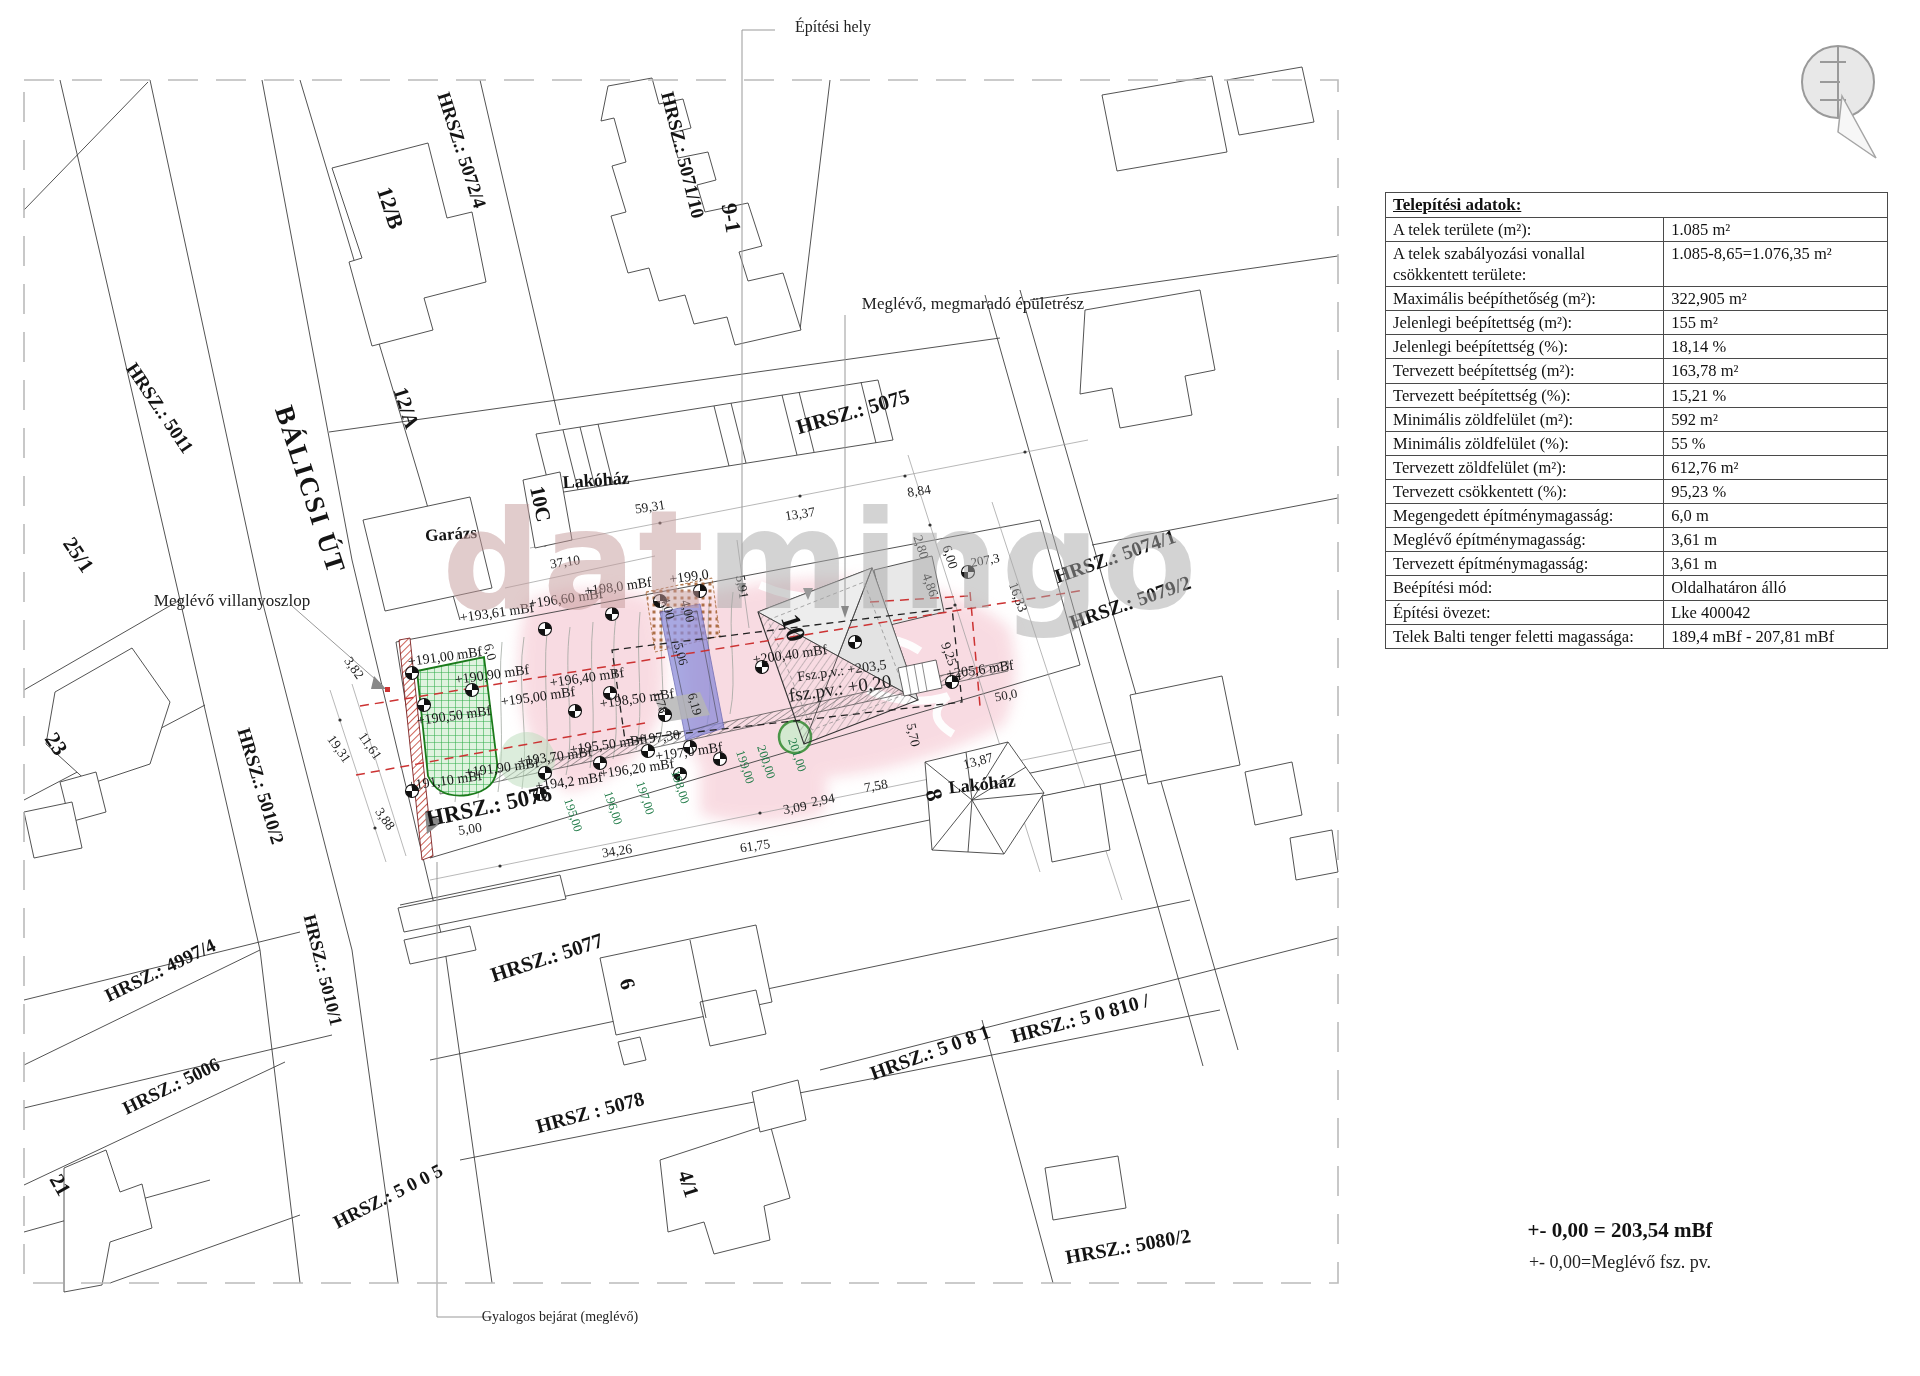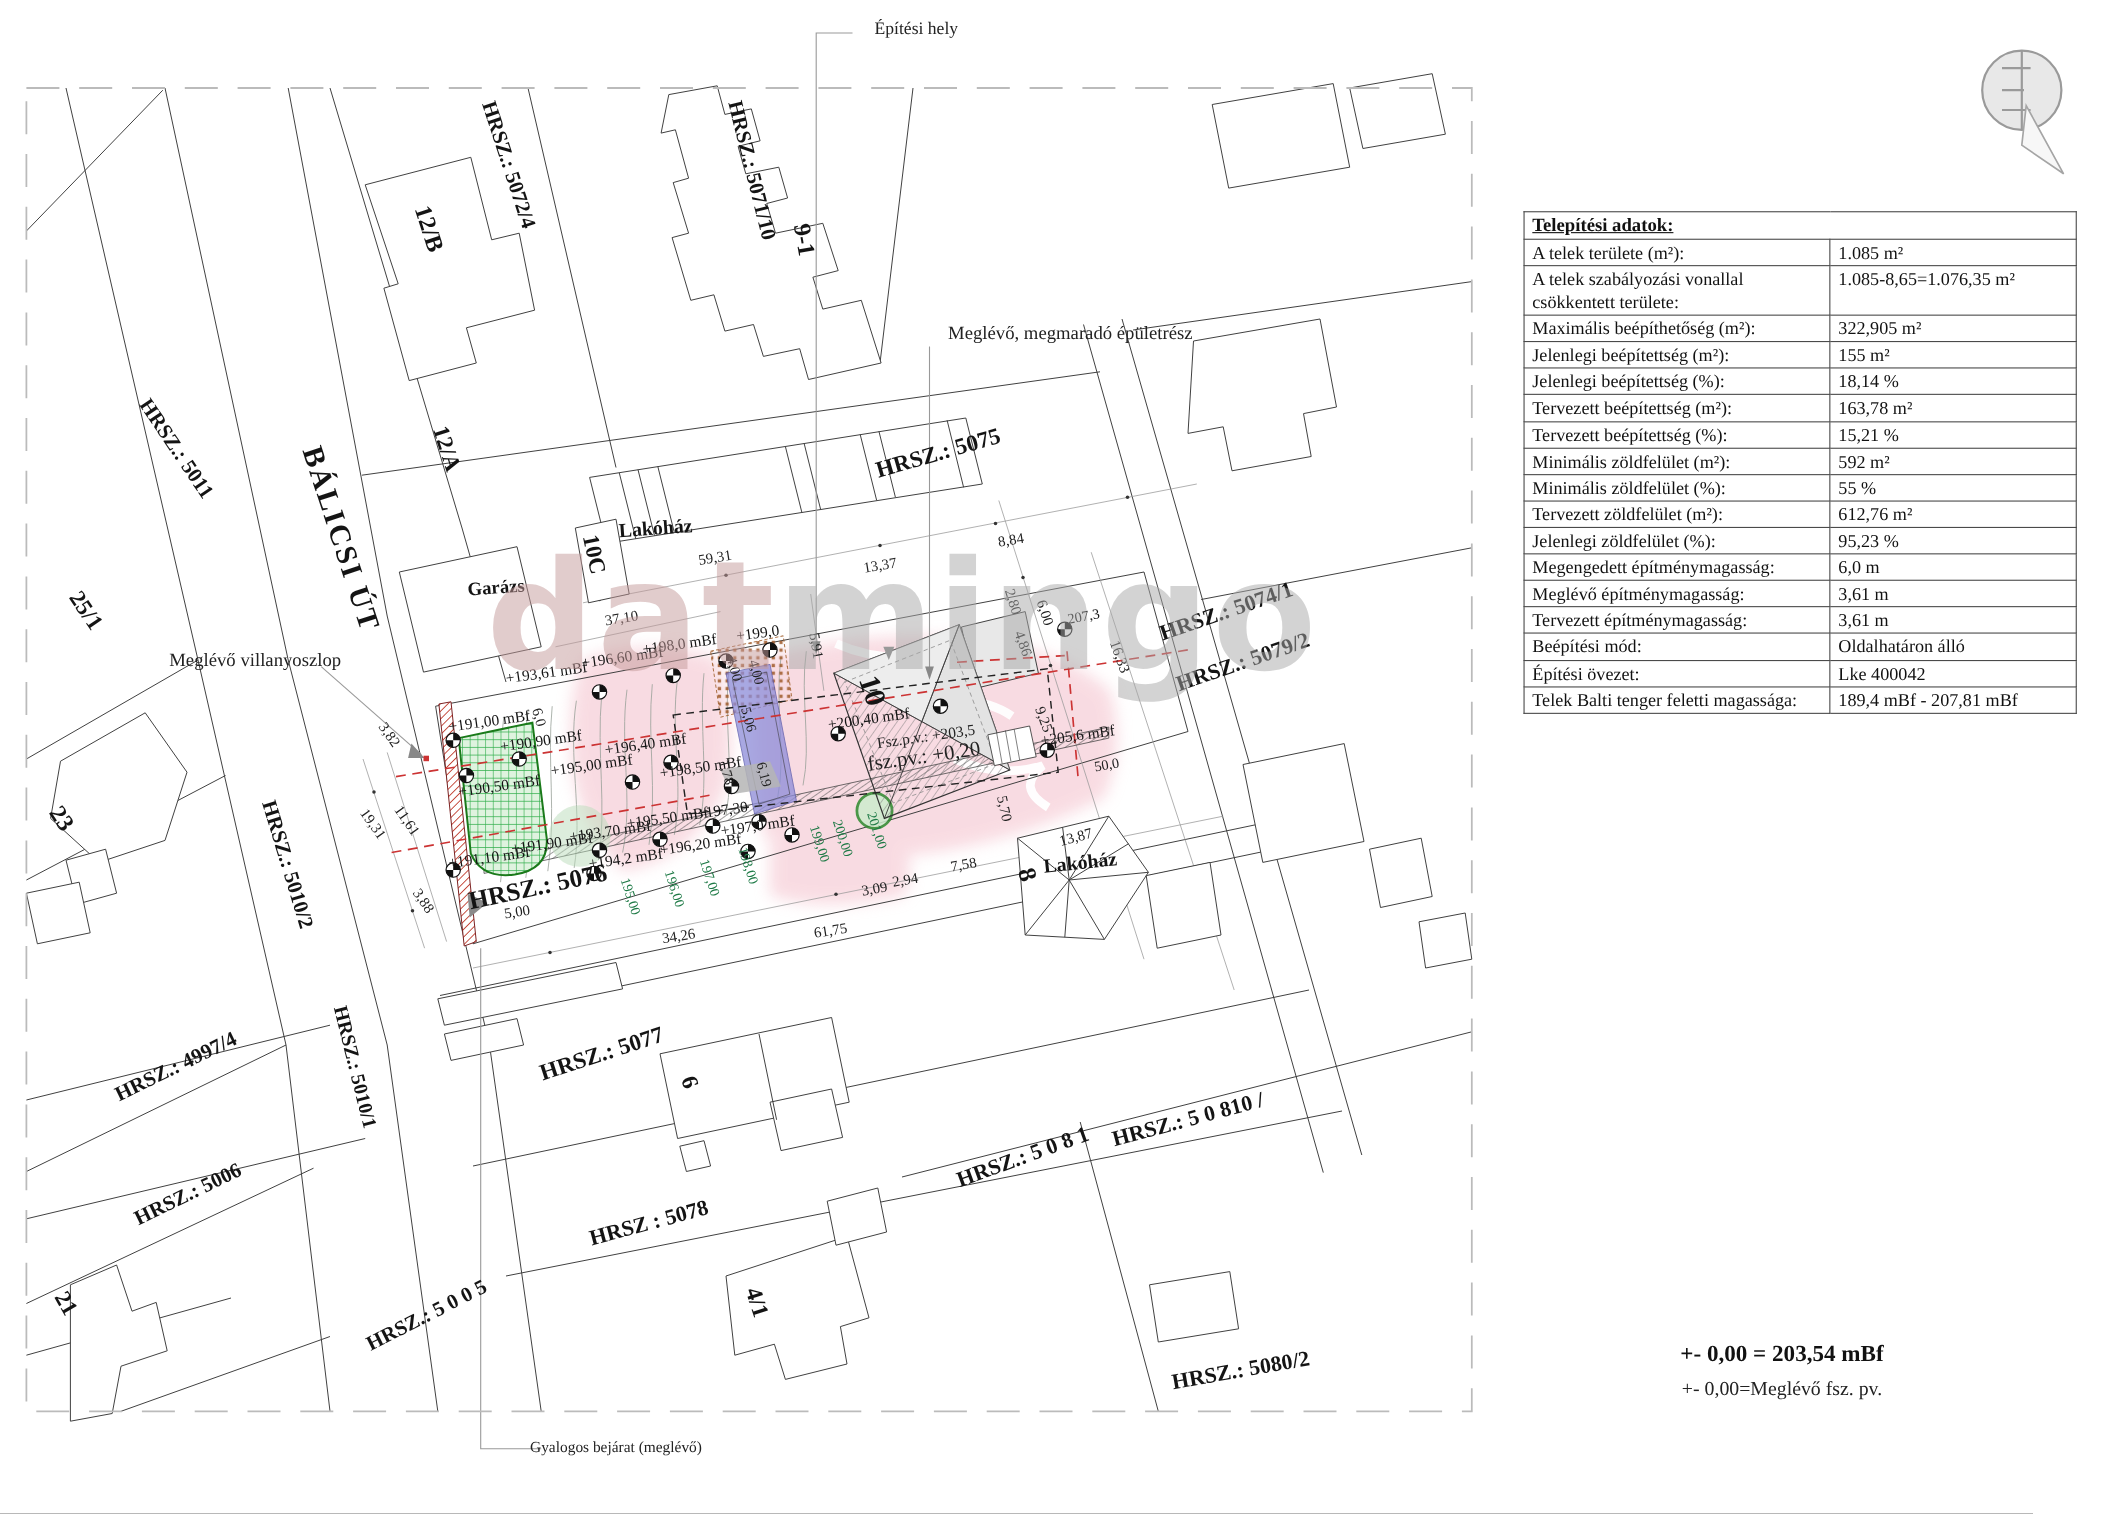--- a/index.html
+++ b/index.html
@@ -426,21 +426,21 @@
           </tr>
           <tr>
             <td class="tl">Minimális zöldfelület (%):</td>
             <td class="tv">55 %</td>
           </tr>
           <tr>
             <td class="tl">Tervezett zöldfelület (m²):</td>
             <td class="tv">612,76 m²</td>
           </tr>
           <tr>
-            <td class="tl">Jelenlegi zöldfelület (%):</td>
+            <td class="tl">Tervezett csökkentett (%):</td>
             <td class="tv">95,23 %</td>
           </tr>
           <tr>
             <td class="tl">Megengedett építménymagasság:</td>
             <td class="tv">6,0 m</td>
           </tr>
           <tr>
             <td class="tl">Meglévő építménymagasság:</td>
             <td class="tv">3,61 m</td>
           </tr>

